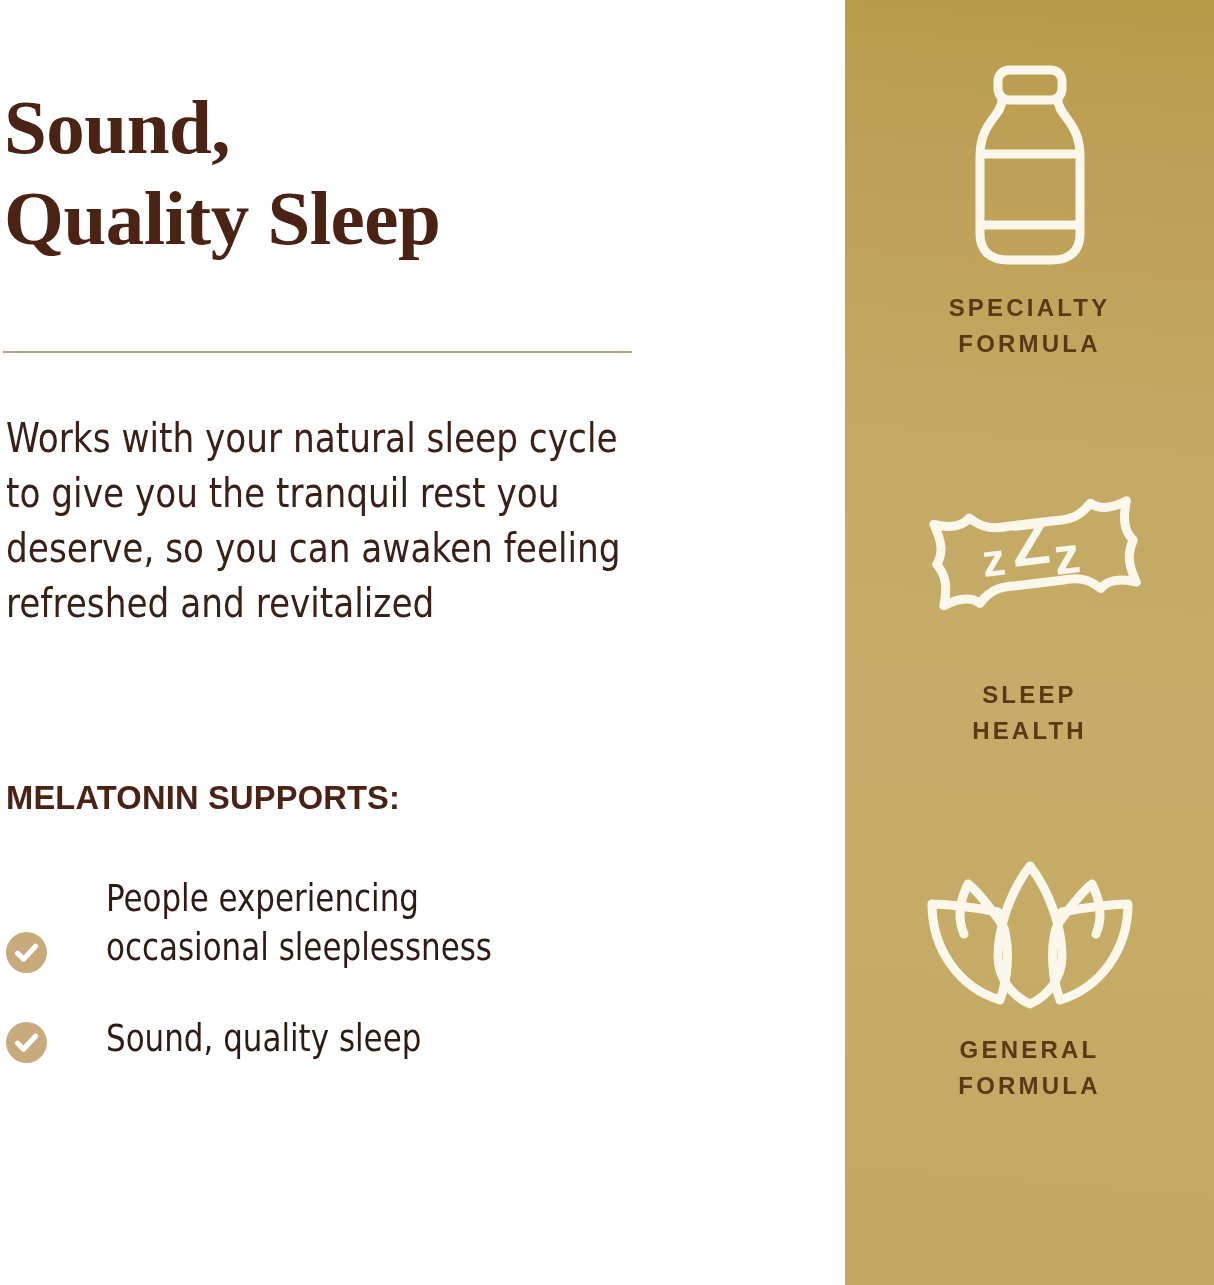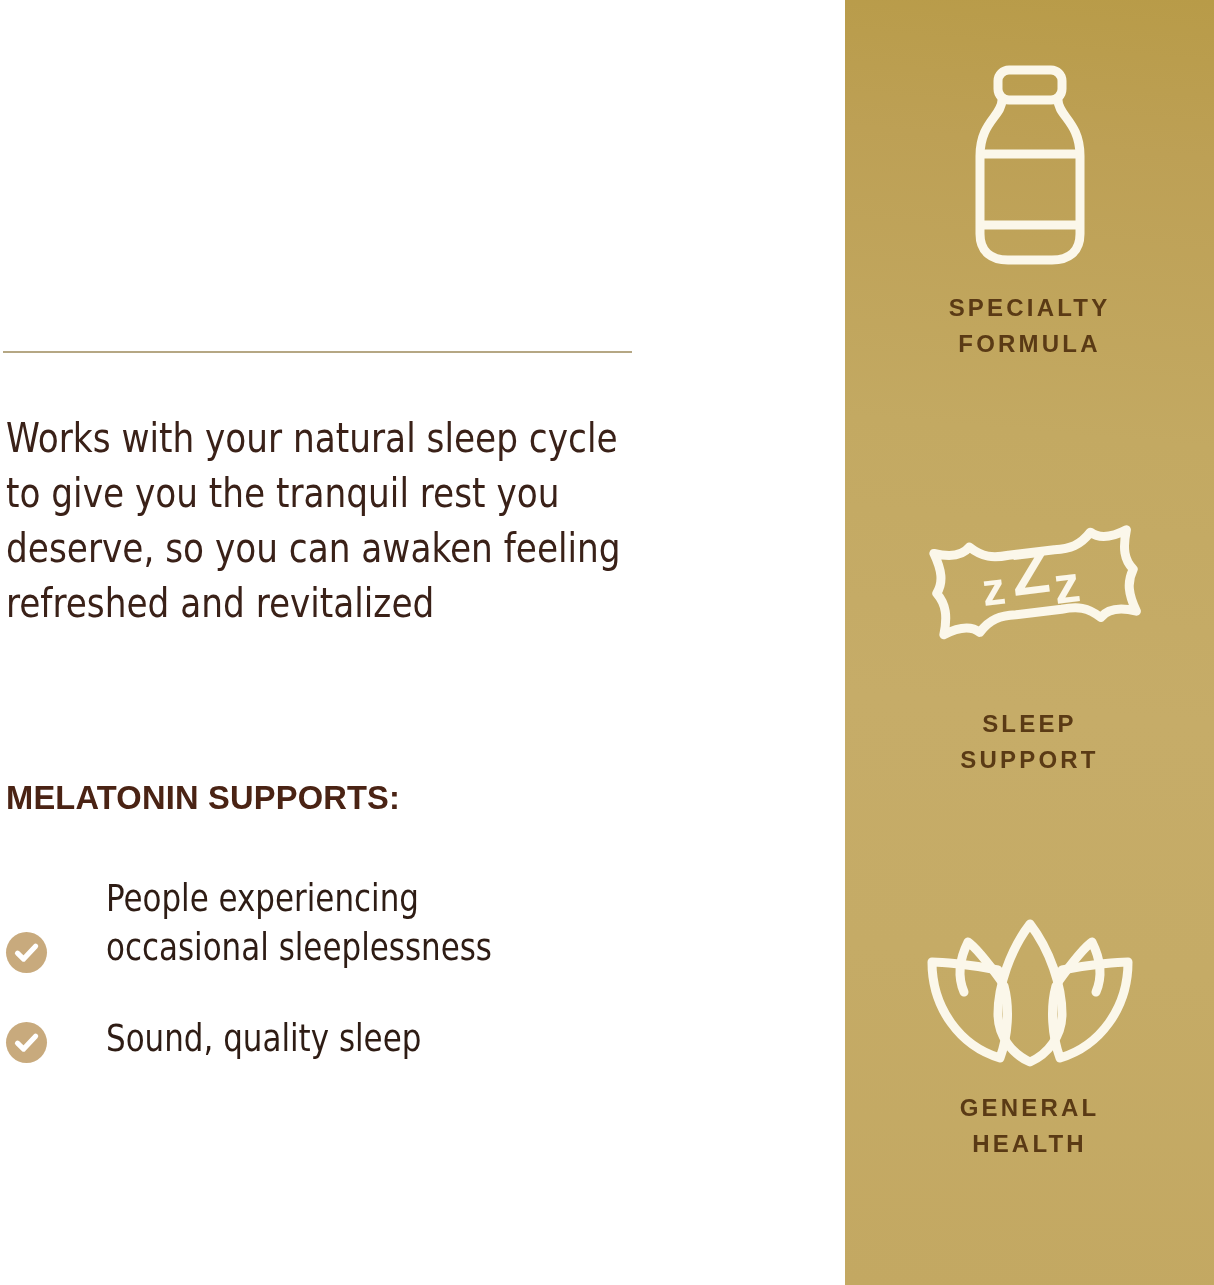--- a/index.html
+++ b/index.html
@@ -130,21 +130,20 @@
     position: absolute;
     left: 845px;
     top: 0;
     width: 369px;
     height: 1285px;
     background:
       linear-gradient(185deg, #b89b48 0%, #bda055 12%, #c3a962 34%, #c6ac68 55%, #c5ab66 74%, #c3a862 100%);
     display: flex;
     flex-direction: column;
     align-items: center;
-    gap: 29px;
   }
 
   .badge {
     width: 100%;
     display: flex;
     flex-direction: column;
     align-items: center;
   }
   .badge-icon {
     display: block;
@@ -163,20 +162,22 @@
 
   #badge-specialty { margin-top: 62px; }
   #badge-sleep     { margin-top: 118px; }
   #badge-health    { margin-top: 106px; }
 </style>
 </head>
 <body>
 
 <div class="left-col">
 
+  <h1 class="headline">Sound,
+Quality Sleep</h1>
 
   <div class="divider"></div>
 
   <p class="intro">Works with your natural sleep cycle to give you the tranquil rest you deserve, so you can awaken feeling refreshed and revitalized</p>
 
   <h2 class="supports-head">MELATONIN SUPPORTS:</h2>
 
   <ul class="bullets">
 
     <li class="bullet">
@@ -247,37 +248,37 @@
                    C36 64 36 52 30 34 Z" fill="none" stroke="#fbf7ea" stroke-width="9" stroke-linejoin="round" stroke-linecap="round"></path>
         </g>
         <g fill="#fbf7ea" font-family="Liberation Sans, sans-serif" font-weight="700">
           <text x="74" y="98" font-size="46" transform="rotate(-7 74 98)">z</text>
           <text x="104" y="88" font-size="62" transform="rotate(-7 104 88)">Z</text>
           <text x="146" y="96" font-size="52" transform="rotate(-7 146 96)">z</text>
         </g>
       </svg>
     </span>
     <div class="badge-label">SLEEP
-SUPPORT</div>
+HEALTH</div>
   </div>
 
   <div class="badge" id="badge-health">
     <span class="badge-icon">
       <svg width="212" height="160" viewBox="0 0 212 160" aria-hidden="true">
         <g fill="none" stroke="#fbf7ea" stroke-width="9" stroke-linejoin="round" stroke-linecap="round">
 
           <path d="M74 58 C44 52 16 50 8 50 C8 96 36 134 76 146 C84 124 86 96 80 74"></path>
 
           <path d="M138 58 C168 52 196 50 204 50 C204 96 176 134 136 146 C128 124 126 96 132 74"></path>
 
           <path d="M78 70 C62 48 50 34 44 30 C34 50 34 66 40 80"></path>
 
           <path d="M134 70 C150 48 162 34 168 30 C178 50 178 66 172 80"></path>
 
           <path d="M106 12 C86 38 74 74 74 102 C74 124 88 142 106 150 C124 142 138 124 138 102 C138 74 126 38 106 12 Z"></path>
         </g>
       </svg>
     </span>
     <div class="badge-label">GENERAL
-HEALTH</div>
+FORMULA</div>
   </div>
 
 </div>
 
 </body></html>

